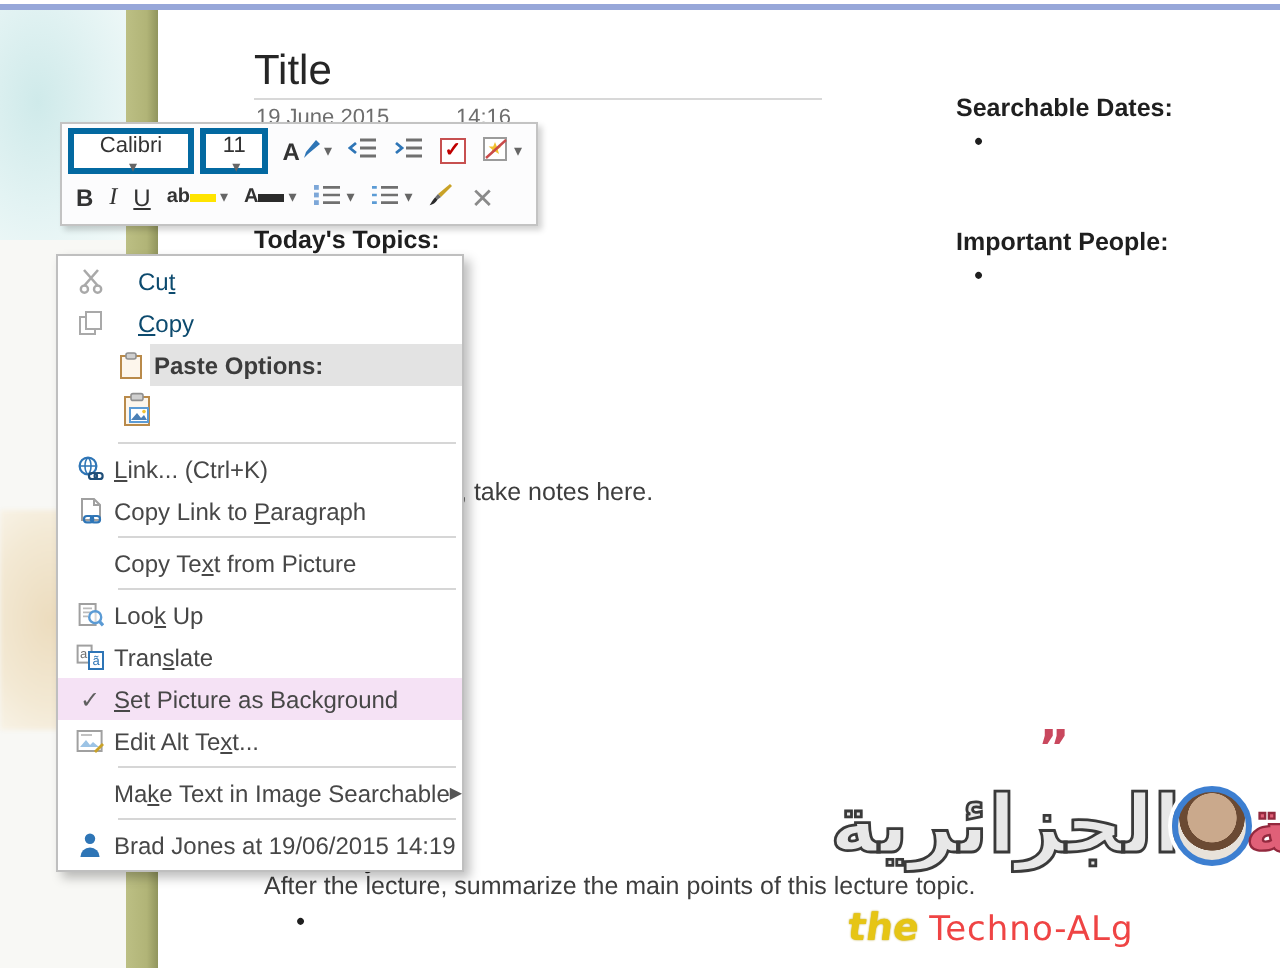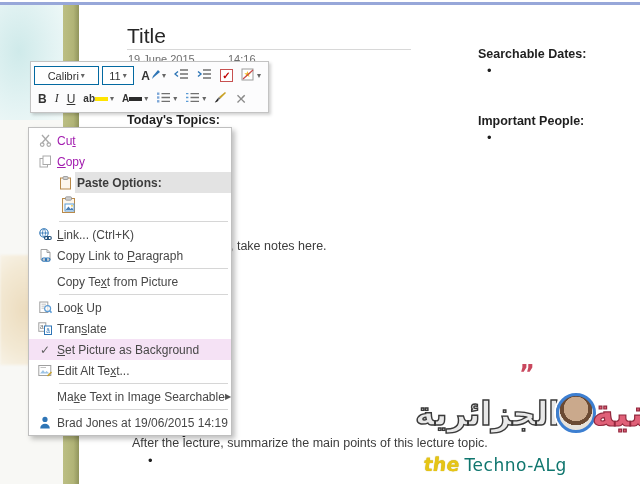--- a/index.html
+++ b/index.html
@@ -20,57 +20,57 @@
   .pdate{position:absolute;left:128px;top:53px;font-size:11px;color:#6e6e6e;}
   .ptime{position:absolute;left:228px;top:53px;font-size:11px;color:#6e6e6e;}
   .h-bold{position:absolute;font-size:12.5px;font-weight:700;color:#1f1f1f;}
   .body-txt{position:absolute;font-size:12.5px;color:#3d3d3d;}
   .bullet{position:absolute;font-size:13px;color:#1f1f1f;}
   .container-line{position:absolute;left:231px;top:128px;width:1px;height:125px;background:#ececec;}
   
   .wm{position:absolute;left:415px;top:374px;width:225px;height:108px;z-index:5;pointer-events:none;
       font-family:"DejaVu Sans",sans-serif;}
   .wm-row{display:flex;align-items:center;height:78px;}
-  .wm-left{font-size:33px;font-weight:700;color:rgba(255,255,255,.88);
+  .wm-left{font-size:40px;font-weight:700;color:rgba(255,255,255,.88);
      -webkit-text-stroke:1.4px #3a3a3a;text-shadow:0 0 1px #444;line-height:1;}
   .wm-right{font-size:38px;font-weight:700;color:#e06078;-webkit-text-stroke:1.2px #93293e;line-height:1;}
   .wm-avatar{width:34px;height:34px;border-radius:50%;border:3px solid #3d7fd1;margin:0 -4px;flex:0 0 auto;
      background:radial-gradient(circle at 50% 38%, #caa98c 0 45%, #6b4a33 46% 60%, #e8e2da 61%);box-shadow:0 0 0 2px #fff;}
   .wm-quote{position:absolute;left:104px;top:-14px;font-size:24px;font-weight:700;color:#c9485e;}
   .wm-brand{position:absolute;left:9px;top:79px;white-space:nowrap;}
   .wm-the{font-size:19px;font-weight:700;color:#e6c515;display:inline-block;transform:skewX(-8deg);
      text-shadow:0 0 1px #b49a0d;}
-  .wm-techno{font-size:17px;color:#0f766e;letter-spacing:.5px;}
+  .wm-techno{font-size:17px;color:#ef4444;letter-spacing:.5px;}
   
   .mtb{position:absolute;left:30px;top:61px;width:231px;background:#fcfcfd;border:1px solid #c3c3c3;
        box-shadow:2px 2px 3px rgba(0,0,0,.18);z-index:10;padding:2px 3px;}
   .mtb-row{display:flex;align-items:center;height:23px;}
-  .combo{display:flex;align-items:center;justify-content:center;height:17px;border:1px solid #0369a1;
-         background:#fff;font-size:11px;color:#333;padding:0 3px;margin-right:3px;}
+  .combo{display:flex;align-items:center;justify-content:flex-start;height:17px;border:3px solid #0369a1;
+         background:#fff;font-size:11px;color:#333;padding:0 3px;margin-right:3px;flex-direction:column;}
   .combo.font{width:64px;} .combo.size{width:28px;}
   .caret{font-size:8px;color:#666;margin-left:2px;}
   .tbtn{height:20px;display:flex;align-items:center;justify-content:center;border:1px solid transparent;
         border-radius:2px;padding:0 2px;margin:0 1px;background:transparent;cursor:default;}
   .tb-b{font-weight:700;font-size:12px;color:#333;}
   .tb-i{font-style:italic;font-family:"Liberation Serif",serif;font-size:12px;color:#333;}
   .tb-u{text-decoration:underline;font-size:12px;color:#333;}
   .stack{display:flex;flex-direction:row;align-items:center;line-height:1;}
   .stack .gl{font-size:10px;font-weight:700;color:#333;}
   .bar{width:13px;height:4px;margin-top:1px;}
   .todo-box{width:11px;height:11px;border:1.5px solid #c75050;background:#fff;display:flex;align-items:center;
             justify-content:center;font-size:10px;color:#c00000;font-weight:700;line-height:1;}
   .xglyph{font-size:14px;color:#8a8a8a;}
   .styles-a{font-size:12px;font-weight:700;color:#333;margin-right:1px;}
   
   .menu{position:absolute;left:28px;top:127px;width:202px;background:#ffffff;border:1px solid #bfbfbf;
         box-shadow:3px 3px 5px rgba(0,0,0,.25);z-index:20;padding:2px 0;font-size:12px;}
   .mi{display:flex;align-items:center;height:21px;padding:0 7px 0 4px;color:#474747;}
   .mi .ic{width:24px;flex:0 0 24px;display:flex;align-items:center;justify-content:center;}
   .mi .lbl{white-space:nowrap;}
-  .mi.dis{color:#a21caf;}
+  .mi.dis{color:#0c4a6e;gap:12px;}
   .mi.strong .lbl{font-weight:700;color:#3c3c3c;}
   .mi.gray{background:linear-gradient(90deg, transparent 0 26px, #e3e3e3 26px 100%);margin-left:20px;}
   .mi.pink{background:#f5e2f5;}
   .key{text-decoration:underline;}
   .msep{height:1px;background:#d6d6d6;margin:2px 3px 2px 30px;}
   .paste-row{height:26px;}
   .paste-btn{width:24px;height:22px;border:1px solid transparent;background:transparent;display:flex;
              align-items:center;justify-content:center;padding:0;}
   .sub{margin-left:auto;font-size:8px;color:#555;}
   .checkglyph{font-size:12px;color:#5f5f5f;}

